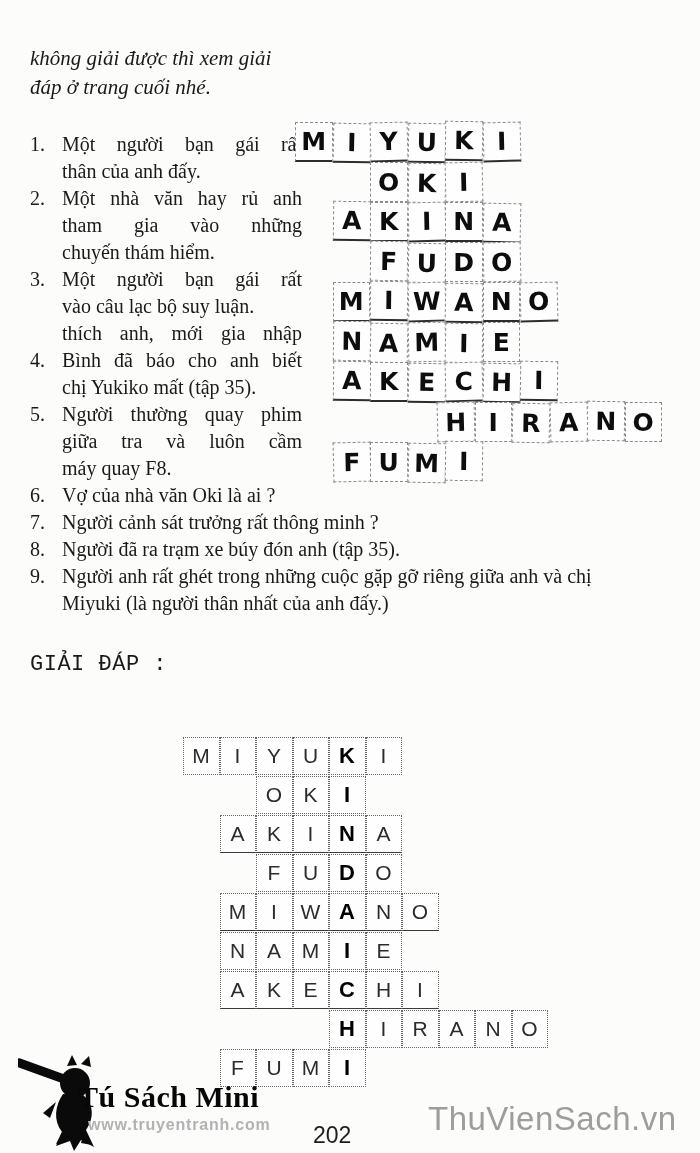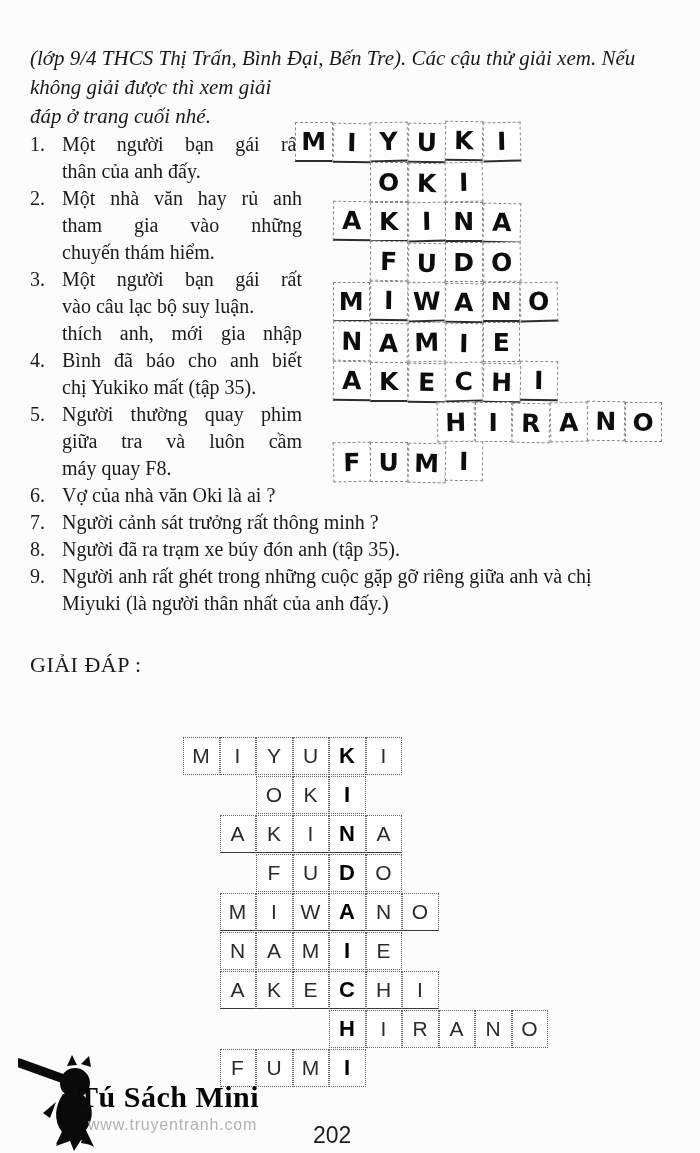--- a/index.html
+++ b/index.html
@@ -44,44 +44,43 @@
   .typed {
     border:1px dotted #666;
     font-family:"Liberation Sans", sans-serif;
     font-size:21px; color:#2c2c2c; letter-spacing:0.5px;
   }
   .typed.sb { border-bottom:1.5px solid #3a3a3a; }
   .typed.key { font-weight:bold; font-size:22px; color:#000; }
 
   
   .answer-heading { position:absolute; left:30px; top:652px;
-                    font-size:22px; letter-spacing:0.5px; }
+                    font-size:22px; letter-spacing:0.5px;font-family:Liberation Mono, monospace; }
 
   
   .logo-icon { position:absolute; left:18px; top:1052px; width:108px; height:101px; }
   .publisher { position:absolute; left:78px; top:1080px;
                font-family:"Liberation Serif", serif; font-weight:bold;
                font-size:30px; color:#070707; letter-spacing:0.5px; }
   .publisher-url { position:absolute; left:88px; top:1116px;
-                   font-family:"Liberation Sans", sans-serif; font-weight:normal;
+                   font-family:"Liberation Sans", sans-serif; font-weight:bold;
                    font-size:16px; color:#b2b2b2; letter-spacing:0.8px; }
   .page-number { position:absolute; left:313px; top:1122px;
                  font-family:"Liberation Sans", sans-serif;
                  font-size:23px; color:#1d1d1d; }
   .watermark { position:absolute; left:428px; top:1100px;
                font-family:"Liberation Sans", sans-serif;
                font-size:33px; color:#9d9d9d; letter-spacing:0.5px; }
 </style>
 </head>
 <body>
 
 <div class="page">
 
   <div class="intro">
-    <div>(lớp 9/4 THCS Thị Trấn, Bình Đại, Bến Tre). Các cậu thử giải xem. Nếu</div>
     <div>không giải được thì xem giải</div>
     <div>đáp ở trang cuối nhé.</div>
   </div>
 
   <div class="clues">
     <div class="clue narrow">
       <span class="num">1.</span>
       <span class="txt">
         <span class="clue-line j">Một người bạn gái rất</span>
         <span class="clue-line">thân của anh đấy.</span>
@@ -251,14 +250,15 @@
       <path d="M63 12 l8 -8 2 11 z"></path>
       <path d="M45 42 C37 54 35 68 44 80 L38 94 52 89 56 99 63 88 76 95 68 78 C78 64 74 50 65 43 Z"></path>
       <path d="M38 50 l-13 11 7 5 z"></path>
       <path d="M44 80 l-6 12 10 -3 z"></path>
       <path d="M66 80 l8 13 -11 -2 z"></path>
     </g>
   </svg>
   <div class="publisher">Tú Sách Mini</div>
   <div class="publisher-url">www.truyentranh.com</div>
   <div class="page-number">202</div>
+  <div class="watermark">ThuVienSach.vn</div>
 
 </div>
 
 </body></html>

